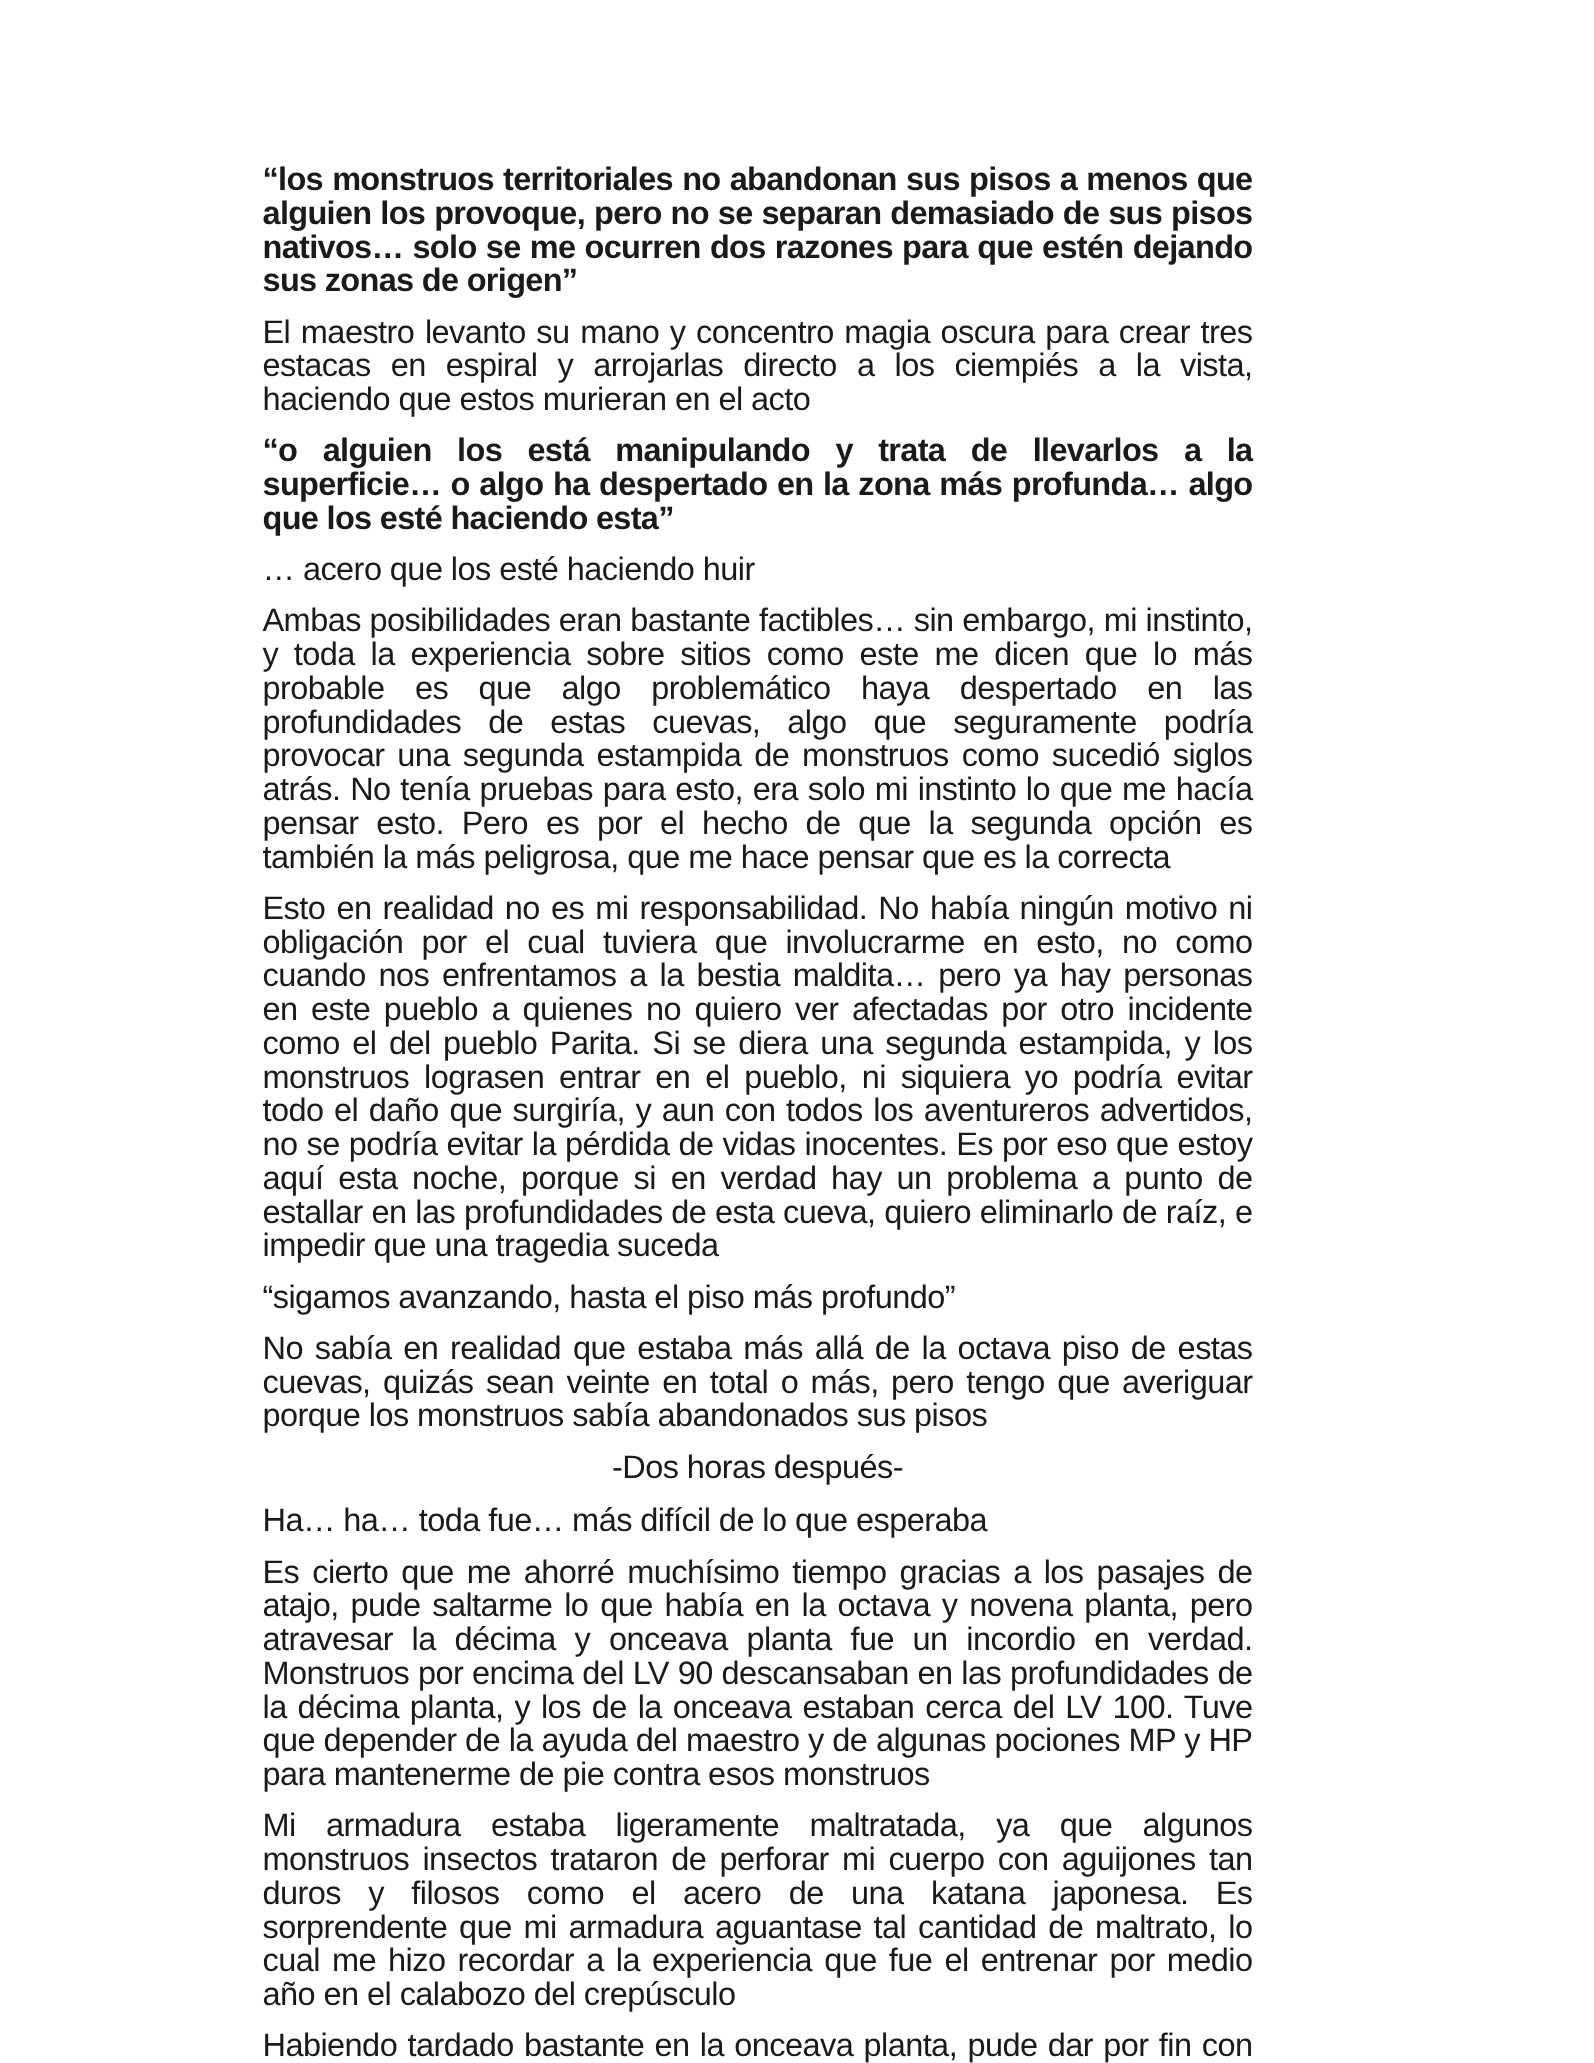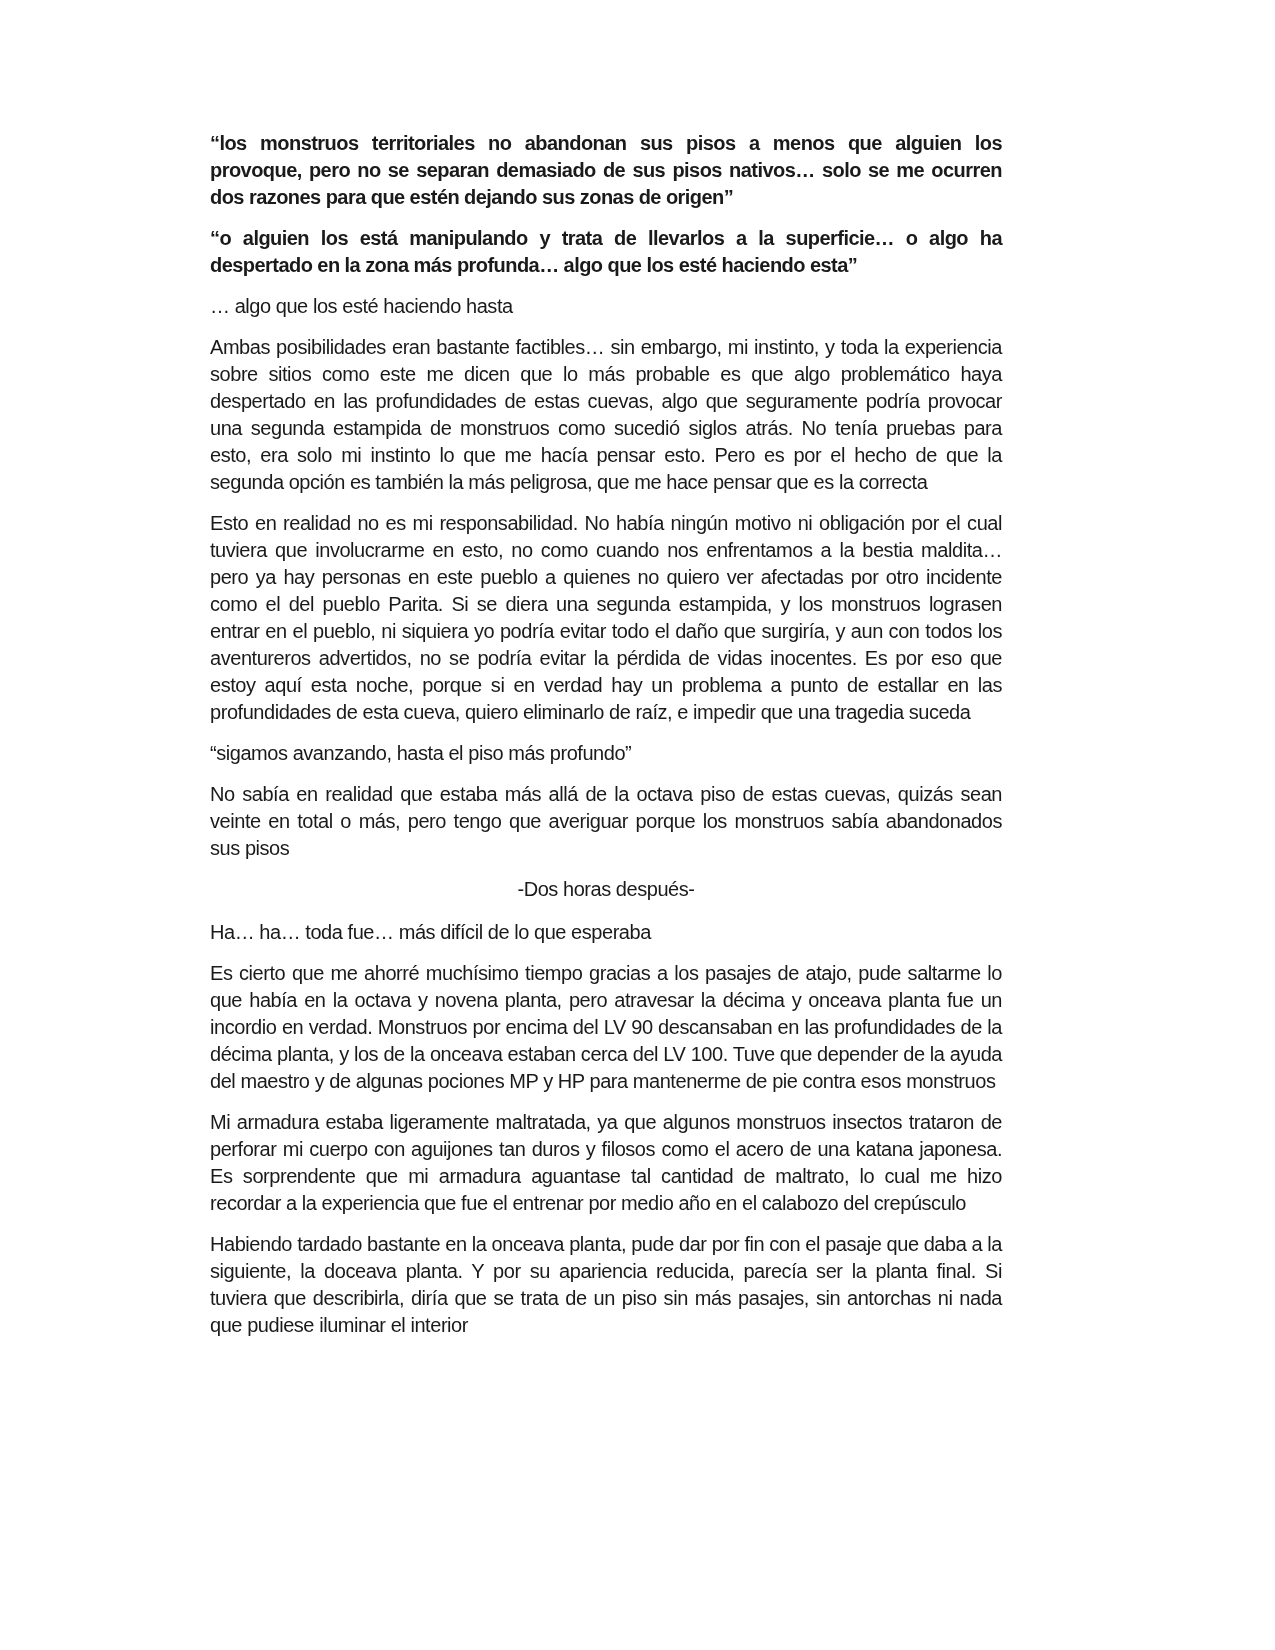--- a/index.html
+++ b/index.html
@@ -15,21 +15,21 @@
       font-family: "Liberation Sans", "DejaVu Sans", sans-serif;
       color: #1a1a1a;
     }
     .page {
       position: absolute;
       left: 210px;
       top: 130px;
       width: 792px;
     }
     .para {
-      font-size: 20px;
+      font-size: 26px;
       line-height: 27px;
       margin: 0 0 14px 0;
       text-align: justify;
       letter-spacing: -0.45px;
       word-spacing: 0px;
       font-stretch: condensed;
     }
     .para.last-line-left {
       text-align-last: left;
     }
@@ -42,22 +42,23 @@
       text-align-last: center;
       font-weight: normal;
       margin-bottom: 16px;
     }
   </style>
 </head>
 <body>
 
 <div class="page">
   <p class="para bold last-line-left">“los monstruos territoriales no abandonan sus pisos a menos que alguien los provoque, pero no se separan demasiado de sus pisos nativos… solo se me ocurren dos razones para que estén dejando sus zonas de origen”</p>
+  <p class="para last-line-left">El maestro levanto su mano y concentro magia oscura para crear tres estacas en espiral y arrojarlas directo a los ciempiés a la vista, haciendo que estos murieran en el acto</p>
   <p class="para bold last-line-left">“o alguien los está manipulando y trata de llevarlos a la superficie… o algo ha despertado en la zona más profunda… algo que los esté haciendo esta”</p>
-  <p class="para last-line-left">… algo que los esté haciendo hasta</p>
+  <p class="para last-line-left">… acero que los esté haciendo huir</p>
   <p class="para last-line-left">Ambas posibilidades eran bastante factibles… sin embargo, mi instinto, y toda la experiencia sobre sitios como este me dicen que lo más probable es que algo problemático haya despertado en las profundidades de estas cuevas, algo que seguramente podría provocar una segunda estampida de monstruos como sucedió siglos atrás. No tenía pruebas para esto, era solo mi instinto lo que me hacía pensar esto. Pero es por el hecho de que la segunda opción es también la más peligrosa, que me hace pensar que es la correcta</p>
   <p class="para last-line-left">Esto en realidad no es mi responsabilidad. No había ningún motivo ni obligación por el cual tuviera que involucrarme en esto, no como cuando nos enfrentamos a la bestia maldita… pero ya hay personas en este pueblo a quienes no quiero ver afectadas por otro incidente como el del pueblo Parita. Si se diera una segunda estampida, y los monstruos lograsen entrar en el pueblo, ni siquiera yo podría evitar todo el daño que surgiría, y aun con todos los aventureros advertidos, no se podría evitar la pérdida de vidas inocentes. Es por eso que estoy aquí esta noche, porque si en verdad hay un problema a punto de estallar en las profundidades de esta cueva, quiero eliminarlo de raíz, e impedir que una tragedia suceda</p>
   <p class="para last-line-left">“sigamos avanzando, hasta el piso más profundo”</p>
   <p class="para last-line-left">No sabía en realidad que estaba más allá de la octava piso de estas cuevas, quizás sean veinte en total o más, pero tengo que averiguar porque los monstruos sabía abandonados sus pisos</p>
   <p class="para center">-Dos horas después-</p>
   <p class="para last-line-left">Ha… ha… toda fue… más difícil de lo que esperaba</p>
   <p class="para last-line-left">Es cierto que me ahorré muchísimo tiempo gracias a los pasajes de atajo, pude saltarme lo que había en la octava y novena planta, pero atravesar la décima y onceava planta fue un incordio en verdad. Monstruos por encima del LV 90 descansaban en las profundidades de la décima planta, y los de la onceava estaban cerca del LV 100. Tuve que depender de la ayuda del maestro y de algunas pociones MP y HP para mantenerme de pie contra esos monstruos</p>
   <p class="para last-line-left">Mi armadura estaba ligeramente maltratada, ya que algunos monstruos insectos trataron de perforar mi cuerpo con aguijones tan duros y filosos como el acero de una katana japonesa. Es sorprendente que mi armadura aguantase tal cantidad de maltrato, lo cual me hizo recordar a la experiencia que fue el entrenar por medio año en el calabozo del crepúsculo</p>
   <p class="para last-line-left">Habiendo tardado bastante en la onceava planta, pude dar por fin con el pasaje que daba a la siguiente, la doceava planta. Y por su apariencia reducida, parecía ser la planta final. Si tuviera que describirla, diría que se trata de un piso sin más pasajes, sin antorchas ni nada que pudiese iluminar el interior</p>
 </div>

